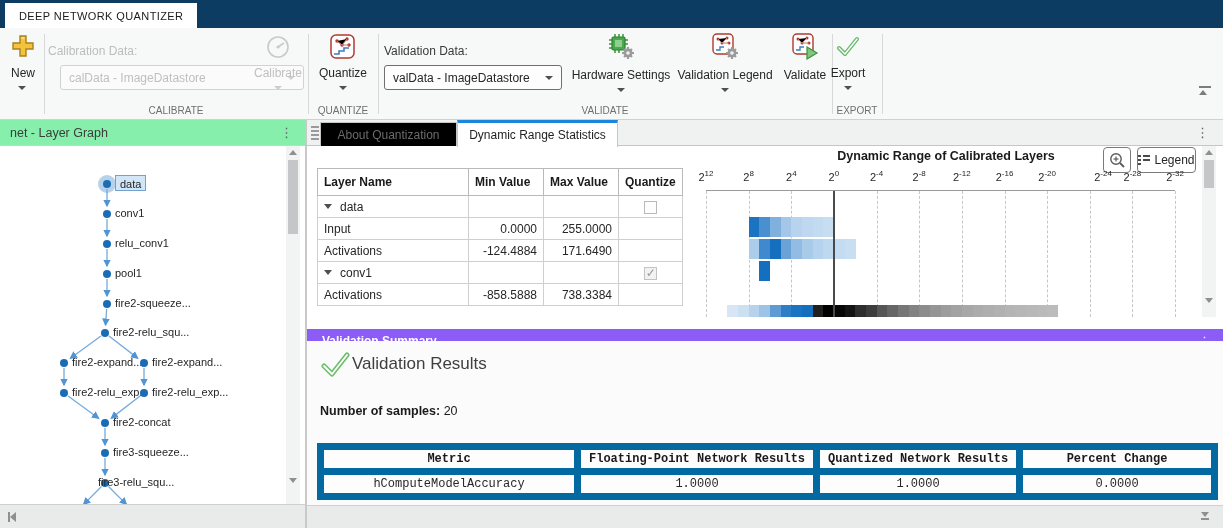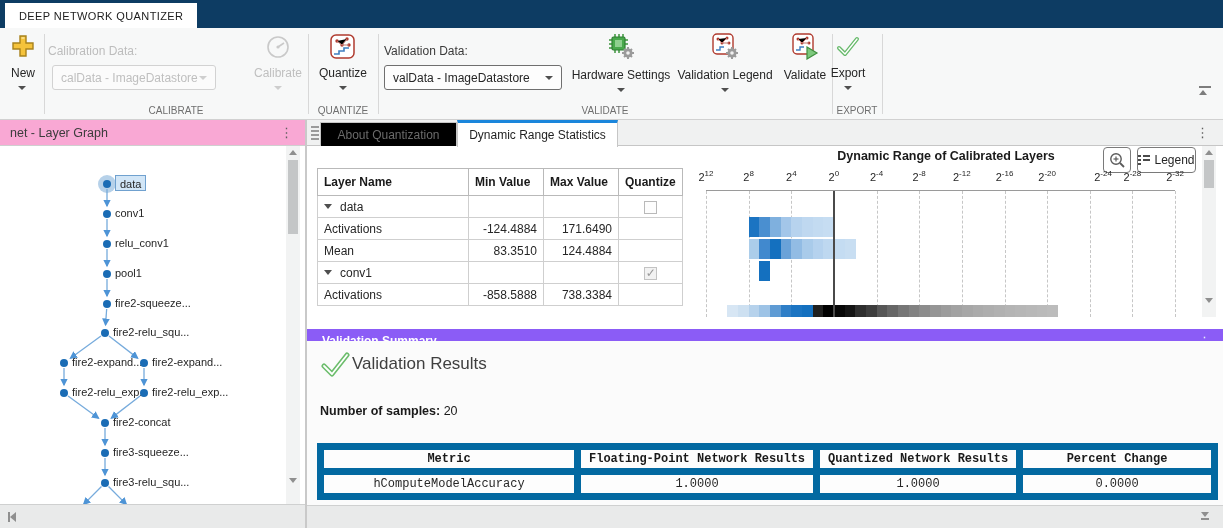--- a/index.html
+++ b/index.html
@@ -26,21 +26,21 @@
   .field-label { position:absolute; font-size:12px; color:#3a3a3a; }
   .field-label.dis { color:#bdbdbd; }
   .dropdown { position:absolute; height:25px; background:#fdfdfd; border:1px solid #6f6f6f;
               border-radius:3px; display:flex; align-items:center; padding:0 8px; font-size:12px; }
   .dropdown.dis { border-color:#d2d2d2; background:#fbfbfb; color:#bfbfbf; }
   .dd-caret { position:absolute; right:8px; top:10px; width:0; height:0; border-left:4px solid transparent;
               border-right:4px solid transparent; border-top:4px solid #4f4f4f; }
   .dropdown.dis .dd-caret { border-top-color:#cfcfcf; }
 
   
-  .panel-header { position:absolute; background:#f9a8d4; border-bottom:1px solid #cfcfcf;
+  .panel-header { position:absolute; background:#86efac; border-bottom:1px solid #cfcfcf;
                   display:flex; align-items:center; }
   .kebab { color:#5f5f5f; font-size:13px; line-height:1; cursor:pointer; }
   .graph-body { position:absolute; left:0; top:146px; width:285px; height:358px; overflow:hidden; background:#fff; }
   .graph-dot { position:absolute; width:8px; height:8px; border-radius:50%; background:#1a6cb5; }
   .graph-halo { position:absolute; width:18px; height:18px; border-radius:50%; background:rgba(122,171,215,.55); }
   .graph-label { position:absolute; font-size:11px; color:#262626; white-space:nowrap; height:16px; line-height:16px; }
   .graph-label.selected { background:#d2e6f7; border:1px solid #70a1cf; padding:0 4px; }
 
   .splitter { position:absolute; left:305px; top:120px; width:2px; height:408px; background:#c9c9c9; }
 
@@ -127,21 +127,21 @@
         <path d="M9 2 h6 v7 h7 v6 h-7 v7 h-6 v-7 h-7 v-6 h7 z" fill="#f5c33b" stroke="#a8821c" stroke-width="1.4"></path>
         <path d="M10.5 4 h3" stroke="#fbe49a" stroke-width="1.5"></path>
       </svg>
     </div>
     <div class="tool-label" style="left:2px; top:38px; width:42px;">New</div>
     <div class="caret" style="left:18px; top:58px;"></div>
     <div class="sec-label" style="left:0; width:44px;margin-top:48px;">FILE</div>
     <div class="tsep" style="left:44px;"></div>
 
     <div class="field-label dis" style="left:48px; top:16px;">Calibration Data:</div>
-    <div class="dropdown dis" style="left:52px; top:37px; width:164px;">
+    <div class="dropdown dis" style="left:60px; top:37px; width:244px;">
       <span>calData - ImageDatastore</span>
       <span class="dd-caret"></span>
     </div>
     <div class="abs" style="left:265px; top:6px;">
       <svg width="26" height="26" viewBox="0 0 26 26">
         <circle cx="13" cy="13" r="10" fill="none" stroke="#c9c9c9" stroke-width="1.6"></circle>
         <line x1="13" y1="13" x2="19" y2="9" stroke="#c9c9c9" stroke-width="1.6"></line>
         <circle cx="13" cy="13" r="1.6" fill="#c9c9c9"></circle>
       </svg>
     </div>
@@ -305,21 +305,21 @@
         <div class="graph-label" style="left: 152px; top: 208px;">fire2-expand...</div>
         <div class="graph-dot" style="left: 60px; top: 243px;"></div>
         <div class="graph-label" style="left: 72px; top: 238px;">fire2-relu_exp..</div>
         <div class="graph-dot" style="left: 140px; top: 243px;"></div>
         <div class="graph-label" style="left: 152px; top: 238px;">fire2-relu_exp...</div>
         <div class="graph-dot" style="left: 101px; top: 273px;"></div>
         <div class="graph-label" style="left: 113px; top: 268px;">fire2-concat</div>
         <div class="graph-dot" style="left: 101px; top: 303px;"></div>
         <div class="graph-label" style="left: 113px; top: 298px;">fire3-squeeze...</div>
         <div class="graph-dot" style="left: 101px; top: 333px;"></div>
-        <div class="graph-label" style="left: 113px; top: 328px;">fire3-relu_squ...</div>
+        <div class="graph-label" style="left: 98px; top: 328px;">fire3-relu_squ...</div>
       </div>
   </div>
 
   <div class="sb-track" style="left:286px; top:146px; width:14px; height:358px;">
     <div class="arr up" style="left:3px; top:4px;"></div>
     <div class="sb-thumb" style="left:2px; top:14px; width:10px; height:74px;"></div>
     <div class="arr down" style="left:3px; top:332px;"></div>
   </div>
 
   <div class="strip" style="left:0; top:504px; width:305px; height:24px;">
@@ -361,29 +361,29 @@
         </tr>
       </thead>
       <tbody>
         <tr>
           <td class="group-cell"><span class="tri"></span><span>data</span></td>
           <td></td>
             <td></td>
           <td class="cb-cell"><span class="cb"></span></td>
         </tr>
         <tr>
+          <td class="leaf-cell">Input</td>
+          <td class="num">0.0000</td>
+          <td class="num">255.0000</td>
+          <td></td>
+        </tr>
+        <tr>
           <td class="leaf-cell">Activations</td>
           <td class="num">-124.4884</td>
           <td class="num">171.6490</td>
-          <td></td>
-        </tr>
-        <tr>
-          <td class="leaf-cell">Mean</td>
-          <td class="num">83.3510</td>
-          <td class="num">124.4884</td>
           <td></td>
         </tr>
         <tr>
           <td class="group-cell"><span class="tri"></span><span>conv1</span></td>
           <td></td>
             <td></td>
           <td class="cb-cell"><span class="cb checked"></span></td>
         </tr>
         <tr>
           <td class="leaf-cell">Activations</td>

